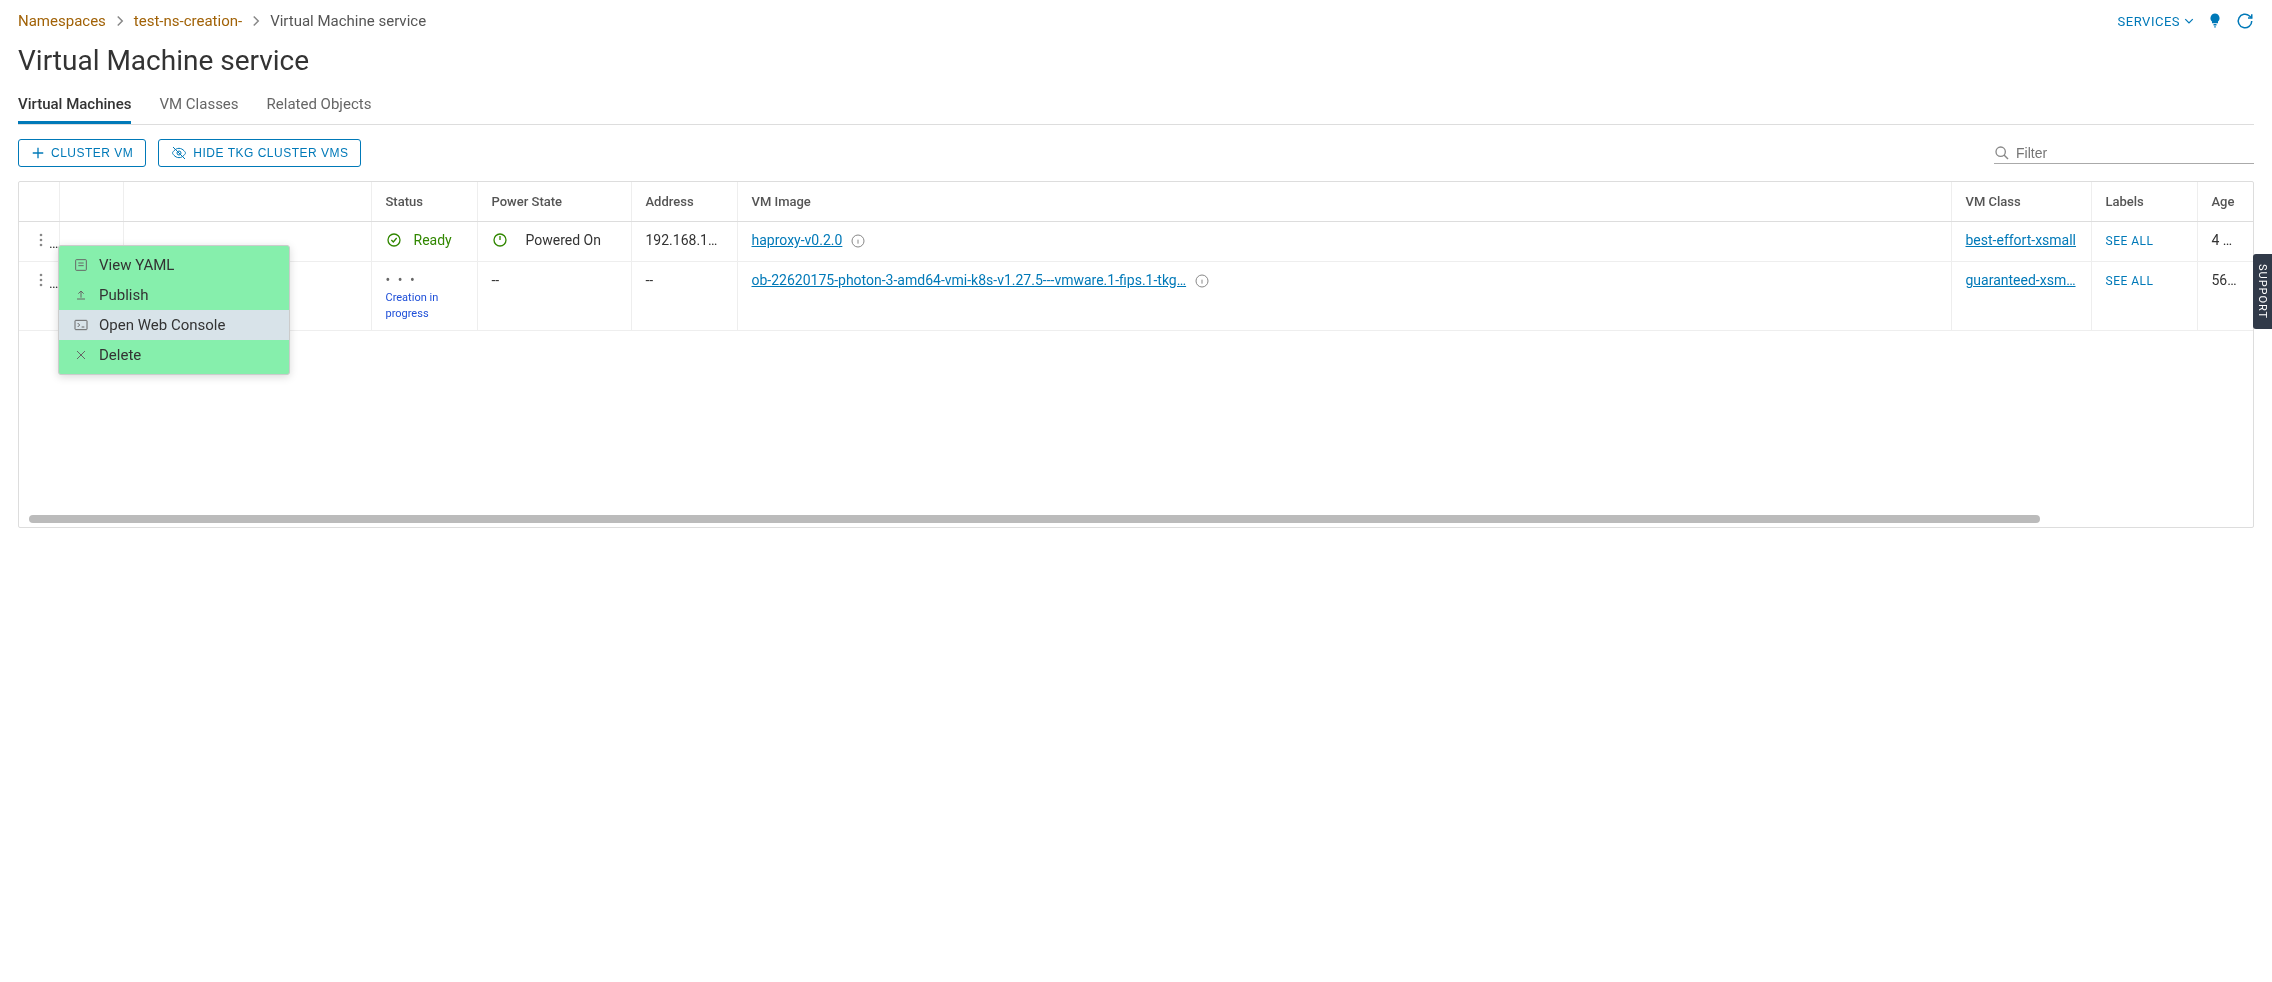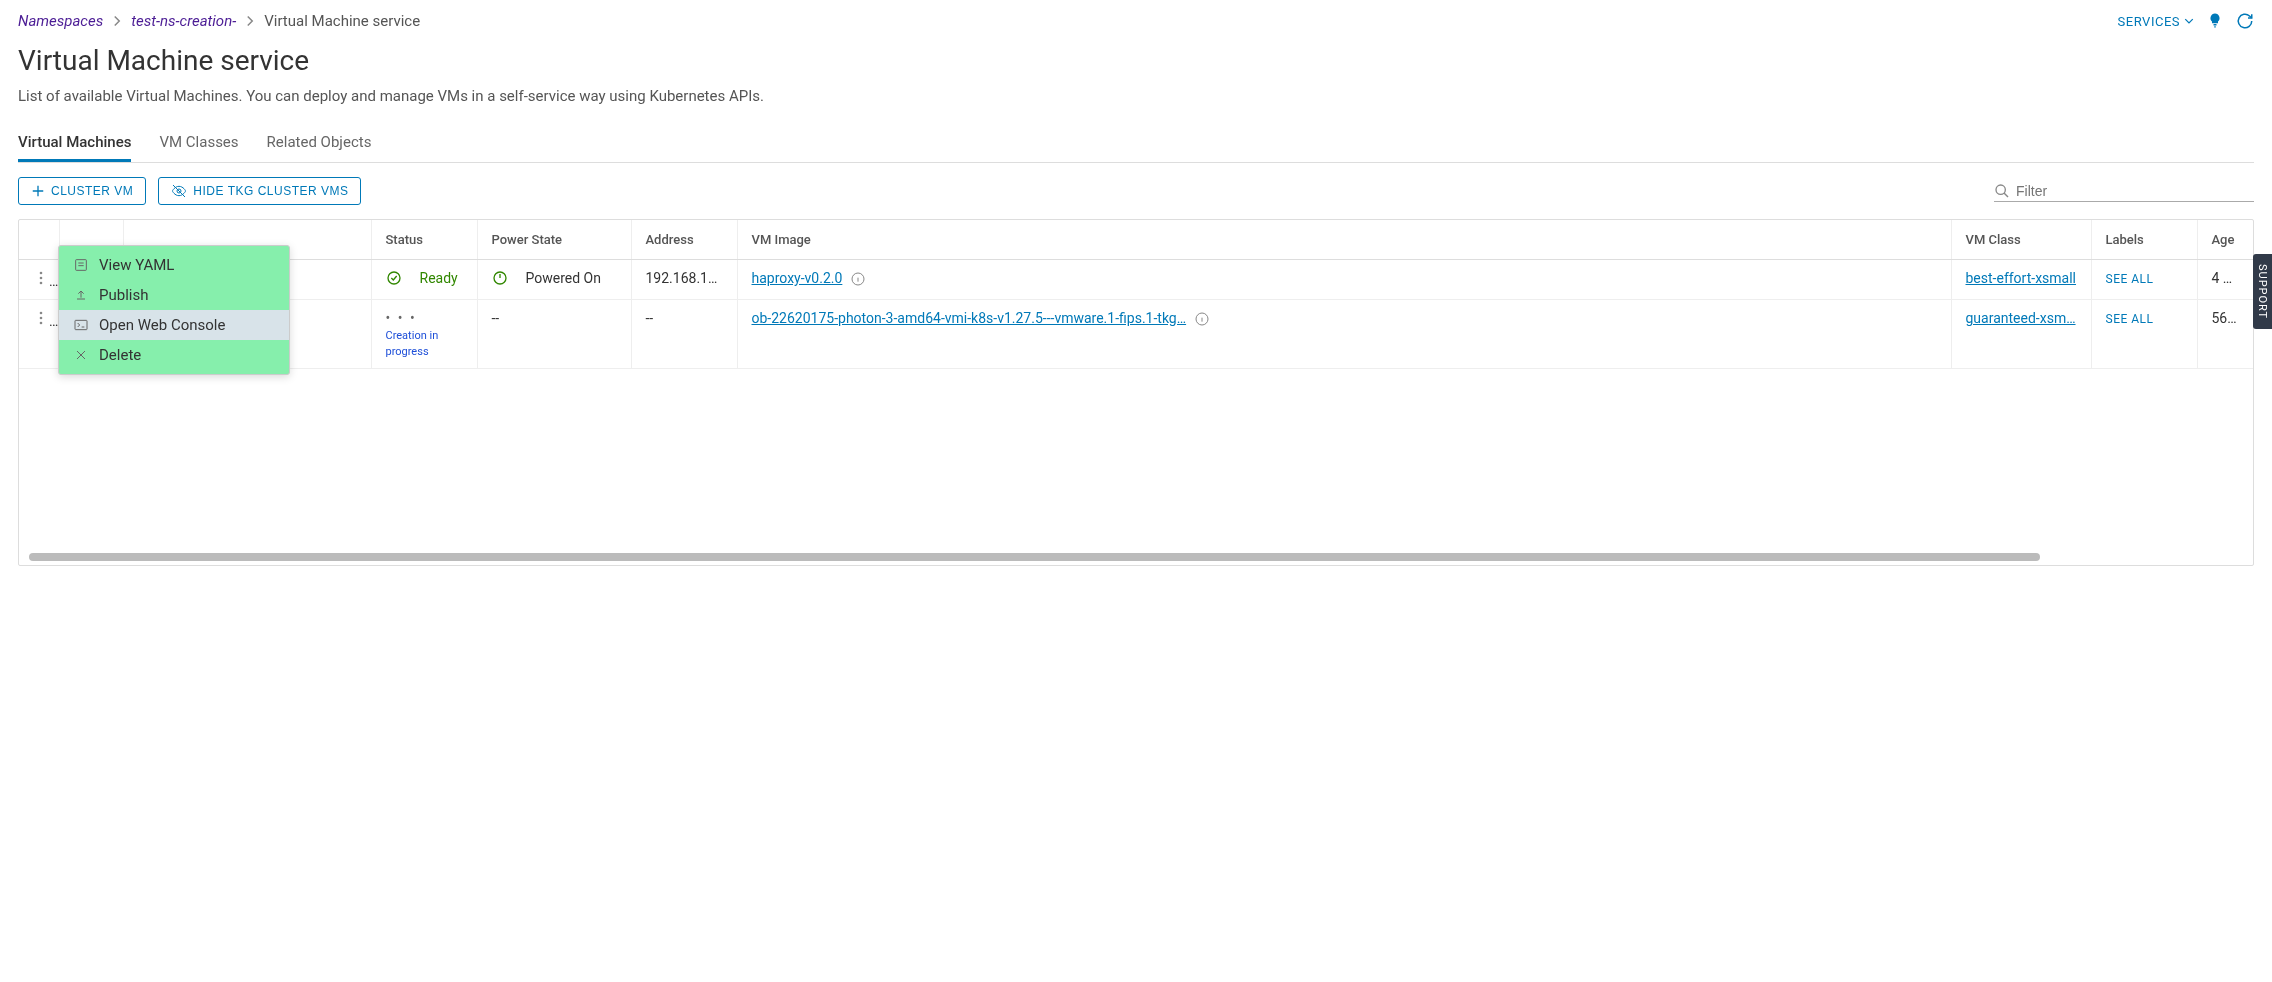--- a/index.html
+++ b/index.html
@@ -11,21 +11,21 @@
       position: relative;
     }
     .page { padding: 12px 18px; }
     .top-bar {
       display: flex;
       justify-content: space-between;
       align-items: center;
       padding-bottom: 14px;
     }
     .breadcrumb { display: flex; align-items: center; gap: 8px; font-size: 15px; }
-    .breadcrumb a { color: #4c1d95; text-decoration: none; font-style: italic; }
+    .breadcrumb a { color: #a16207; text-decoration: none; }
     .breadcrumb .sep { color: #888; }
     .breadcrumb .current { color: #555; }
     .top-actions { display: flex; align-items: center; gap: 12px; }
     .services-link { color: #0079b8; font-size: 13px; letter-spacing: 0.5px; display: flex; align-items: center; gap: 4px; }
     .page-title { font-size: 28px; font-weight: 400; color: #333; margin-bottom: 10px; }
     .page-desc { font-size: 15px; color: #555; margin-bottom: 20px; }
     .tabs { display: flex; border-bottom: 1px solid #ddd; gap: 28px; margin-bottom: 14px; }
     .tab { padding: 8px 0; font-size: 15px; color: #666; cursor: pointer; }
     .tab.active { color: #333; border-bottom: 3px solid #0079b8; font-weight: 500; }
     .toolbar { display: flex; align-items: center; justify-content: space-between; margin-bottom: 14px; }
@@ -44,21 +44,21 @@
     }
     .scrollbar-faux { height: 8px; background: #bbb; border-radius: 4px; margin: 4px 10px 4px 10px; width: 90%; }
     table { border-collapse: collapse; width: 100%; min-width: 1520px; table-layout: fixed; }
     th { text-align: left; font-weight: 500; color: #555; padding: 12px 14px; border-bottom: 1px solid #ddd; font-size: 13px; white-space: nowrap; overflow: hidden; text-overflow: ellipsis; }
     th, td { border-right: 1px solid #eee; }
     th:last-child, td:last-child { border-right: none; }
     td { padding: 10px 14px; border-bottom: 1px solid #eee; vertical-align: top; font-size: 14px; white-space: nowrap; overflow: hidden; text-overflow: ellipsis; }
     .action-col { width: 40px; text-align: center; position: relative; }
     .kebab { display: inline-flex; cursor: pointer; color: #888; }
     .link { color: #0079b8; text-decoration: underline; cursor: pointer; }
-    .status-ready { display: inline-flex; align-items: center; gap: 18px; color: #318700; }
+    .status-ready { display: inline-flex; align-items: center; gap: 12px; color: #318700; }
     .status-ready svg { color: #318700; }
     .power-on { display: inline-flex; align-items: center; gap: 18px; }
     .see-all { color: #0079b8; font-size: 12px; letter-spacing: 0.5px; cursor: pointer; }
     .info-icon { display: inline-flex; vertical-align: middle; margin-left: 4px; color: #888; }
     .dots-status { color: #666; letter-spacing: 2px; }
     .creation-progress { color: #1d4ed8; font-size: 11px; white-space: normal; }
     .bottom-bar { display: flex; justify-content: space-between; align-items: center; padding: 10px 4px; }
     .manage-cols {
       border: 1px solid #999; background: #fff; color: #555;
       padding: 5px 12px; border-radius: 3px; font-size: 13px; cursor: pointer;
@@ -122,21 +122,20 @@
       <span class="icon" style="color:#0079b8">
         <svg width="18" height="18" viewBox="0 0 24 24" fill="none" stroke="currentColor" stroke-width="2">
             <path d="M21 12a9 9 0 11-3-6.7L21 8"></path>
             <path d="M21 3v5h-5"></path>
           </svg>
       </span>
     </div>
   </div>
 
   <h1 class="page-title">Virtual Machine service</h1>
-  <p class="page-desc">List of available Virtual Machines. You can deploy and manage VMs in a self-service way using Kubernetes APIs.</p>
 
   <div class="tabs">
     <div class="tab active">Virtual Machines</div>
     <div class="tab">VM Classes</div>
     <div class="tab">Related Objects</div>
   </div>
 
   <div class="toolbar">
     <div class="toolbar-left">
       <button class="btn-outline">

